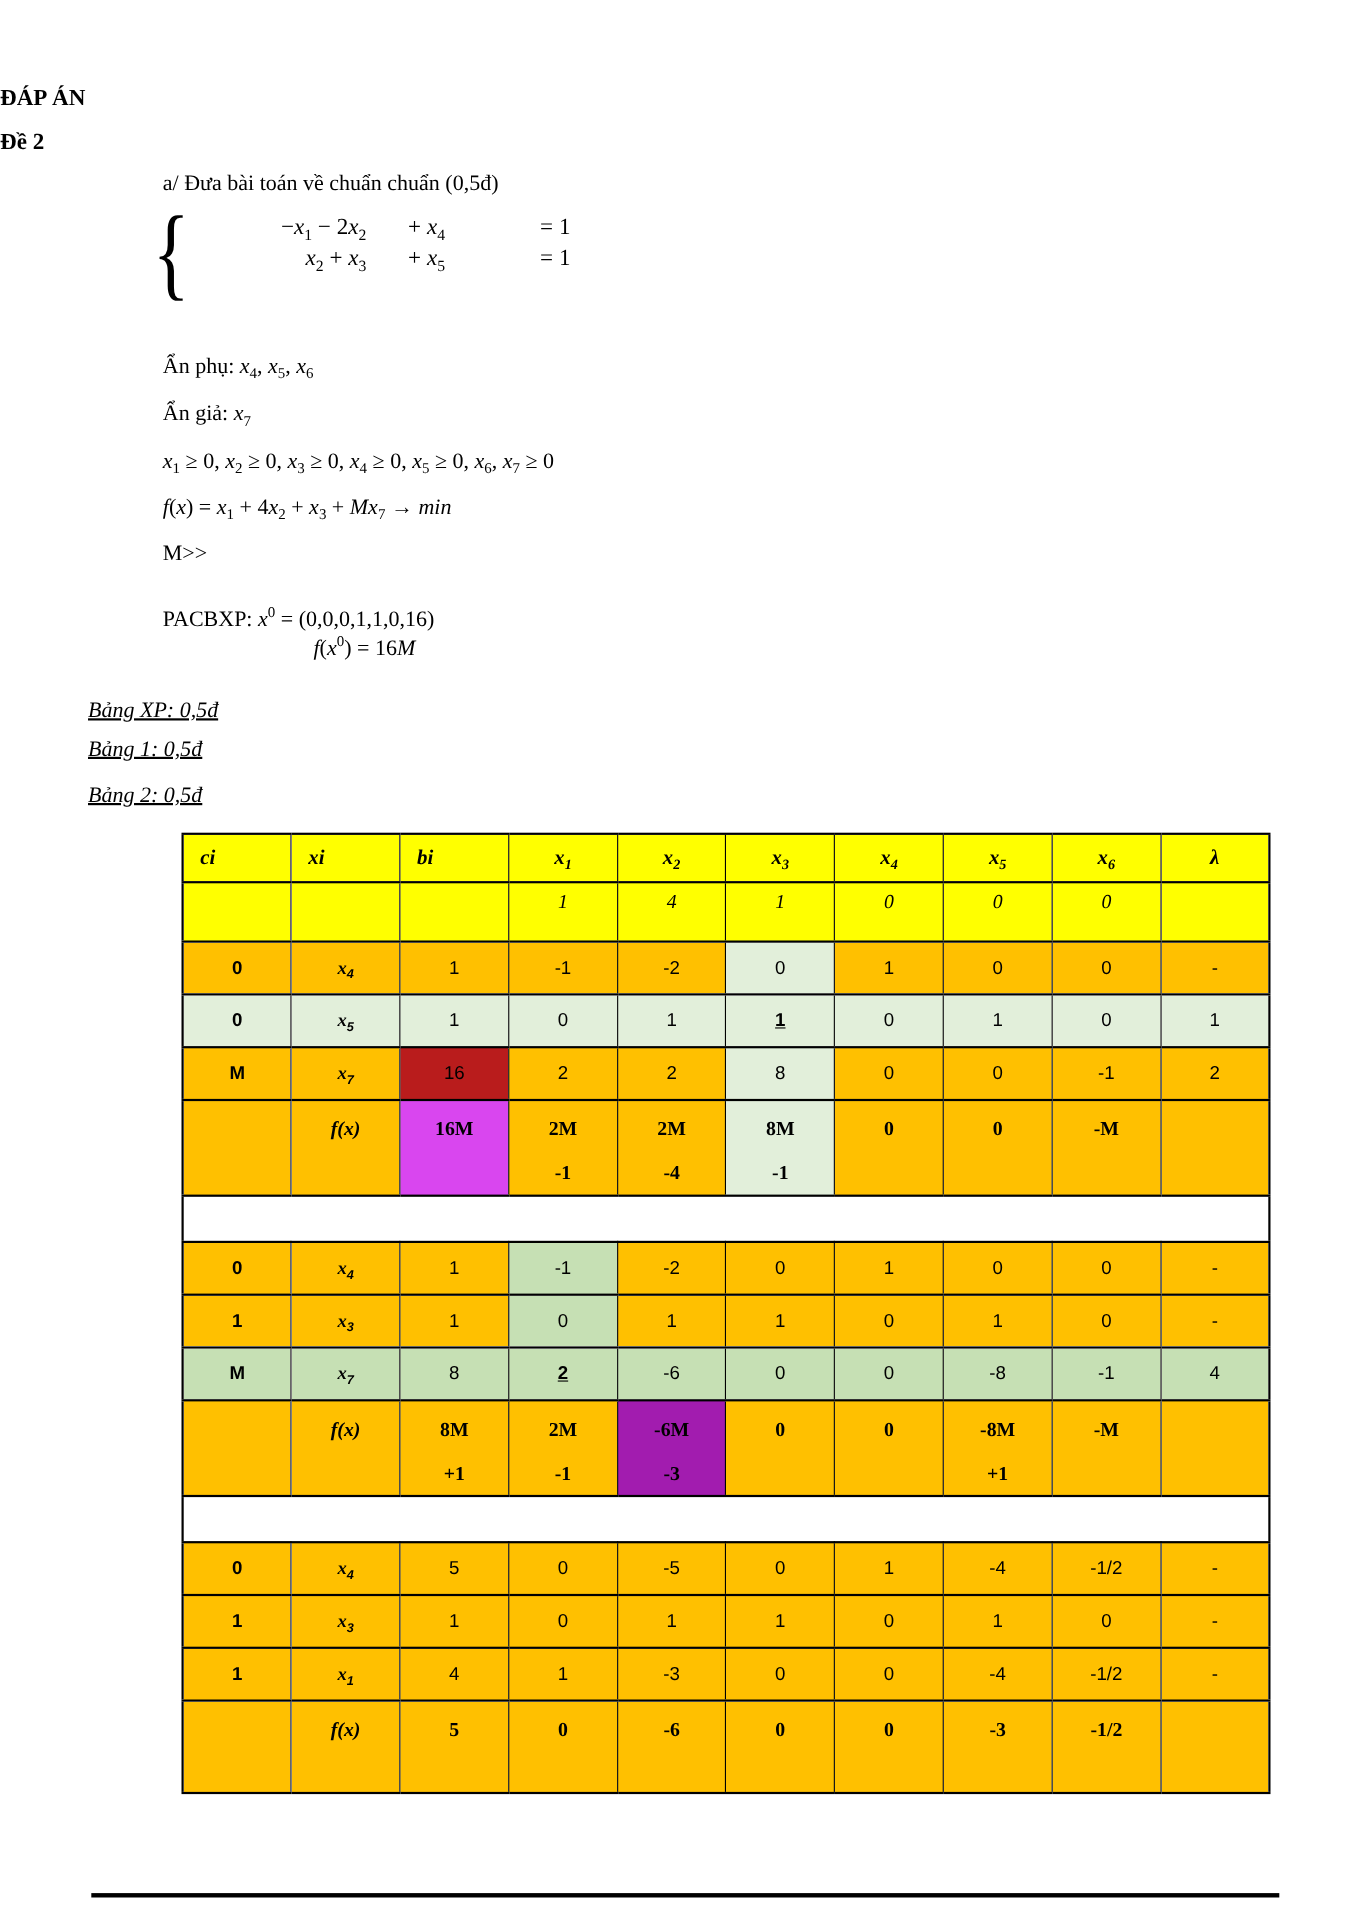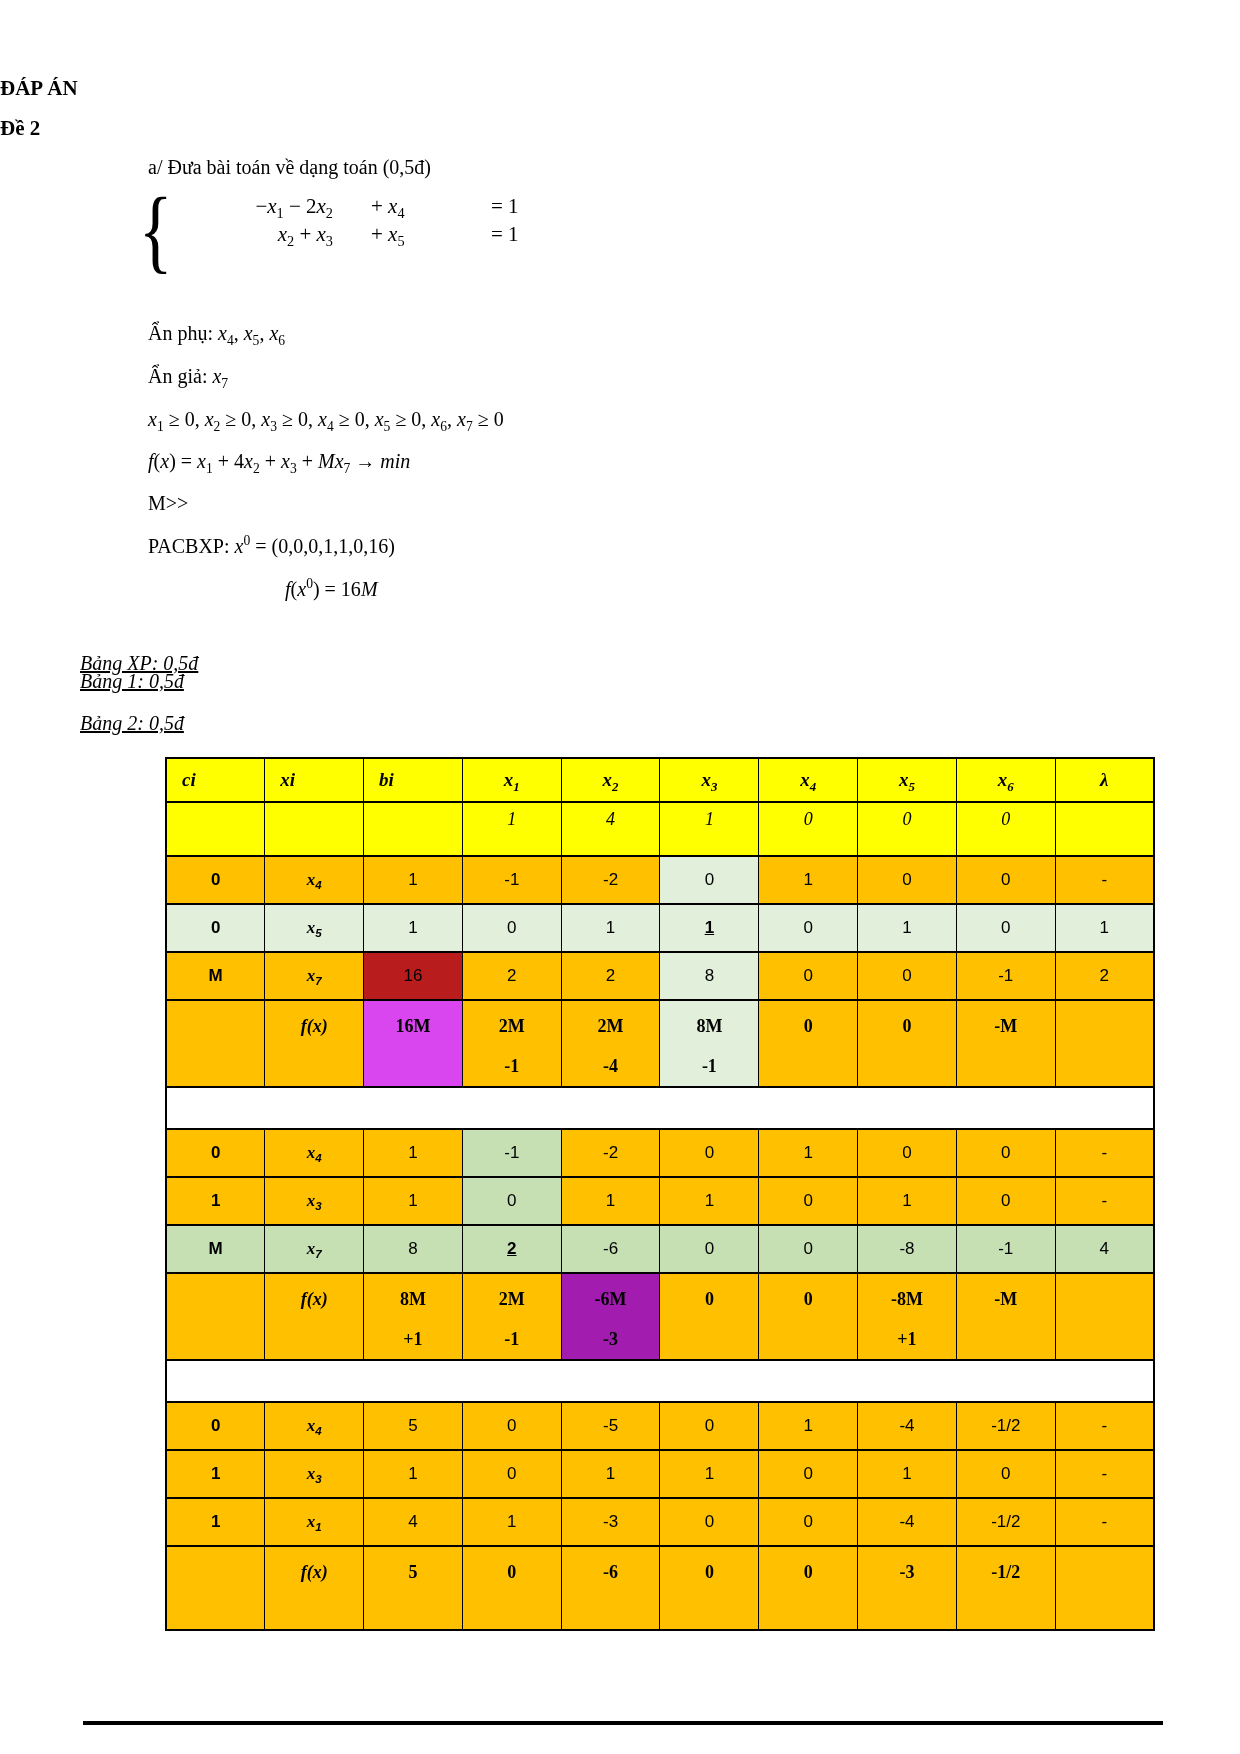--- a/index.html
+++ b/index.html
@@ -42,21 +42,21 @@
   .bottom-rule{position:absolute;top:1721px;left:83px;width:1080px;height:4px;background:#000;}
 </style>
 </head>
 <body>
 
 <div class="page">
 
   <div class="line center-block bold" style="top:76px;font-size:21px;">ĐÁP ÁN</div>
   <div class="line center-block bold" style="top:116px;font-size:21px;">Đề 2</div>
 
-  <div class="line" style="top:156px;left:148px;">a/ Đưa bài toán về dạng toán (0,5đ)</div>
+  <div class="line" style="top:156px;left:148px;">a/ Đưa bài toán về chuẩn chuẩn (0,5đ)</div>
 
   <div class="eq-system">
     <span class="eq-brace">{</span>
     <div class="eq-lines">
       <div class="eq-line">
         <span class="eq-lhs">−<i>x</i><sub>1</sub> − 2<i>x</i><sub>2</sub></span>
         <span class="eq-mid">+ <i>x</i><sub>4</sub></span>
         <span class="eq-rhs">= 1</span>
       </div>
       <div class="eq-line">
@@ -65,24 +65,24 @@
         <span class="eq-rhs">= 1</span>
       </div>
     </div>
   </div>
 
   <div class="line" style="top:322px;left:148px;">Ẩn phụ: <i>x</i><sub>4</sub>, <i>x</i><sub>5</sub>, <i>x</i><sub>6</sub></div>
   <div class="line" style="top:365px;left:148px;">Ẩn giả: <i>x</i><sub>7</sub></div>
   <div class="line" style="top:408px;left:148px;"><i>x</i><sub>1</sub> ≥ 0, <i>x</i><sub>2</sub> ≥ 0, <i>x</i><sub>3</sub> ≥ 0, <i>x</i><sub>4</sub> ≥ 0, <i>x</i><sub>5</sub> ≥ 0, <i>x</i><sub>6</sub>, <i>x</i><sub>7</sub> ≥ 0</div>
   <div class="line" style="top:450px;left:148px;"><i>f</i>(<i>x</i>) =  <i>x</i><sub>1</sub> + 4<i>x</i><sub>2</sub> + <i>x</i><sub>3</sub> + <i>M</i><i>x</i><sub>7</sub> → <i>min</i></div>
   <div class="line" style="top:492px;left:148px;">M&gt;&gt;</div>
-  <div class="line" style="top:535px;left:148px;">PACBXP: <i>x</i><sup>0</sup> = (0,0,0,1,1,0,16)</div>
+  <div class="line" style="top:552px;left:148px;">PACBXP: <i>x</i><sup>0</sup> = (0,0,0,1,1,0,16)</div>
   <div class="line" style="top:578px;left:285px;"><i>f</i>(<i>x</i><sup>0</sup>) = 16<i>M</i></div>
 
-  <div class="line section-label" style="top:652px;left:80px;">Bảng XP: 0,5đ</div>
+  <div class="line section-label" style="top:635px;left:80px;">Bảng XP: 0,5đ</div>
   <div class="line section-label" style="top:670px;left:80px;">Bảng 1: 0,5đ</div>
   <div class="line section-label" style="top:712px;left:80px;">Bảng 2: 0,5đ</div>
 
   <div class="simplex-wrap">
     <table class="simplex" id="simplex-table">
         <tbody>
           <tr class="head" style="height:44px">
             <td class="left-h">ci</td>
             <td class="left-h">xi</td>
             <td class="left-h">bi</td>

